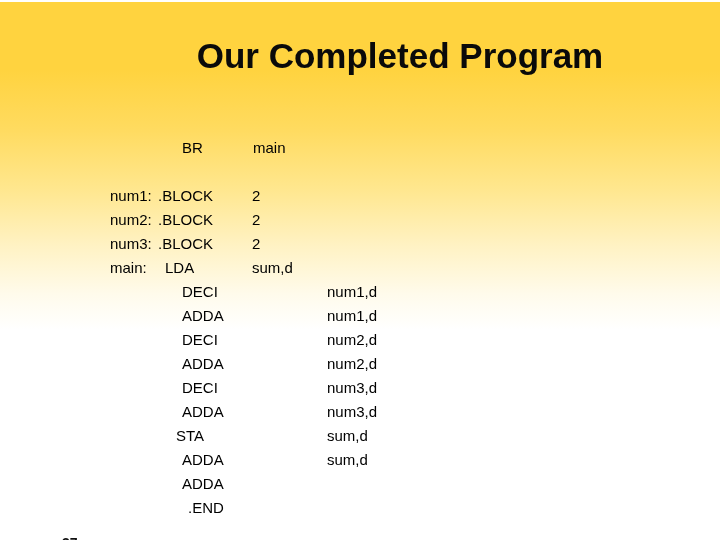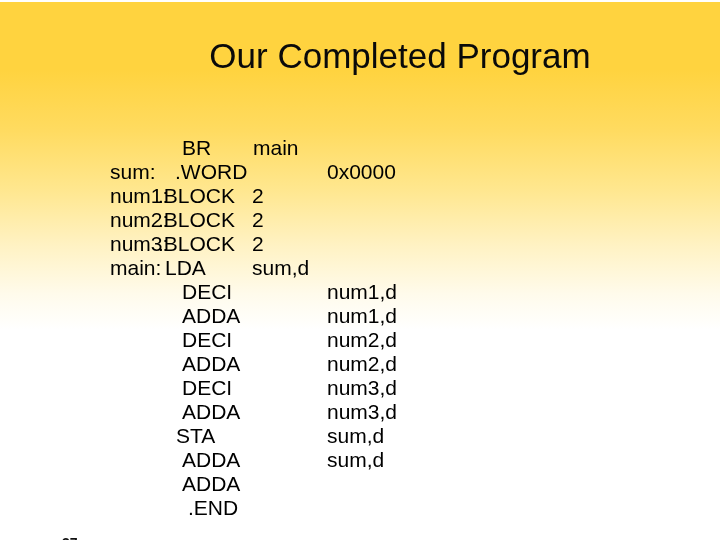--- a/index.html
+++ b/index.html
@@ -26,31 +26,31 @@
   }
   .slide-title {
     position: absolute;
     top: 36px;
     left: 90px;
     width: 620px;
     margin: 0;
     text-align: center;
     font-size: 35px;
     line-height: 40px;
-    font-weight: normal;
+    font-weight: bold;
     letter-spacing: 0px;
     color: #0a0a0a;
   }
   .code-listing {
     position: absolute;
     top: 0;
     left: 0;
     width: 644px;
     height: 540px;
-    font-size: 21px;
+    font-size: 15px;
     color: #000000;
   }
   .code-line {
     position: absolute;
     left: 0;
     width: 720px;
     height: 24px;
   }
   .seg {
     position: absolute;
@@ -84,25 +84,20 @@
 
   <h1 class="slide-title">Our Completed Program</h1>
 
   <div class="code-listing">
 
     <div class="code-line" style="top:136px">
       <span class="seg" style="left:182px">BR</span>
       <span class="seg" style="left:253px">main</span>
     </div>
 
-    <div class="code-line" style="top:160px">
-      <span class="seg" style="left:110px">sum:</span>
-      <span class="seg" style="left:175px">.WORD</span>
-      <span class="seg" style="left:327px">0x0000</span>
-    </div>
 
     <div class="code-line" style="top:184px">
       <span class="seg" style="left:110px">num1:</span>
       <span class="seg" style="left:158px">.BLOCK</span>
       <span class="seg" style="left:252px">2</span>
     </div>
 
     <div class="code-line" style="top:208px">
       <span class="seg" style="left:110px">num2:</span>
       <span class="seg" style="left:158px">.BLOCK</span>

